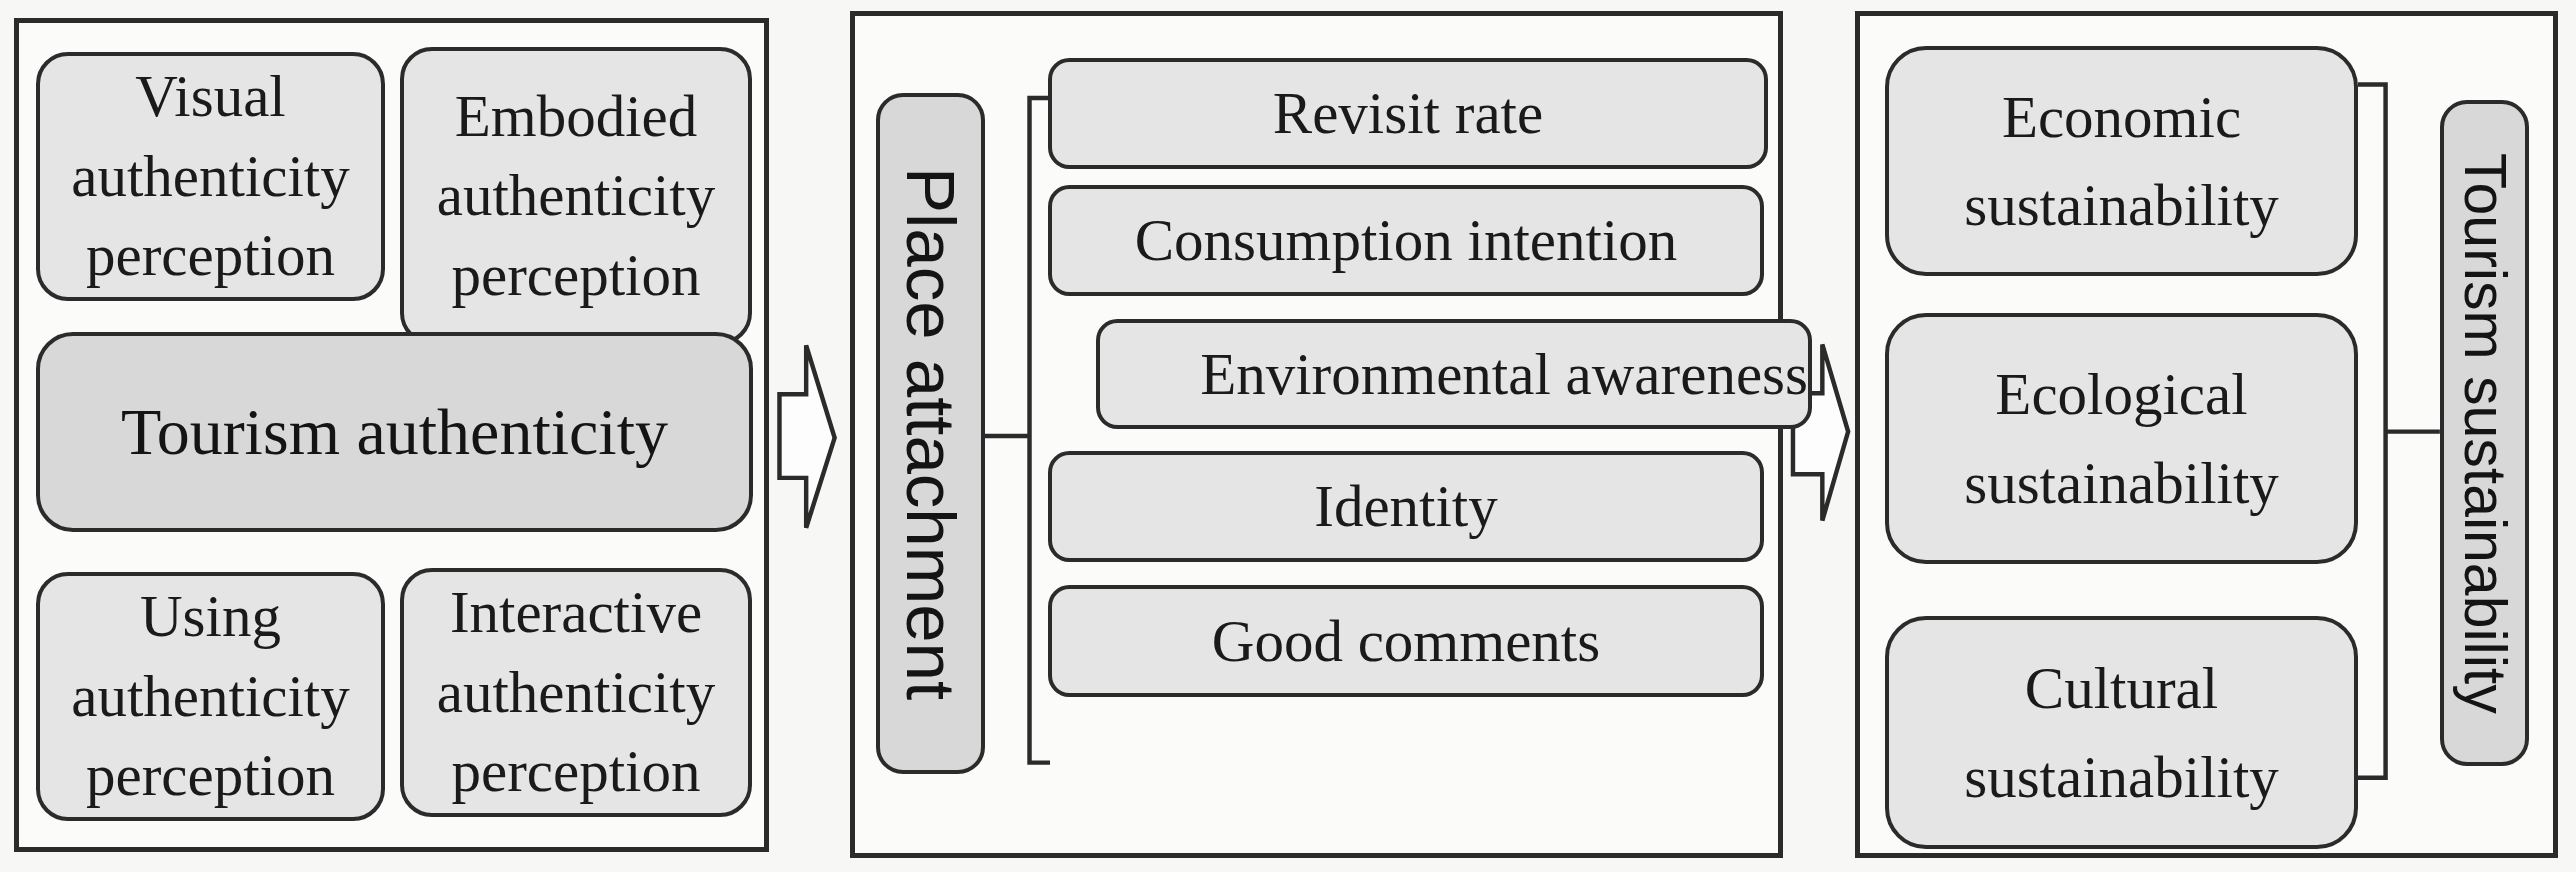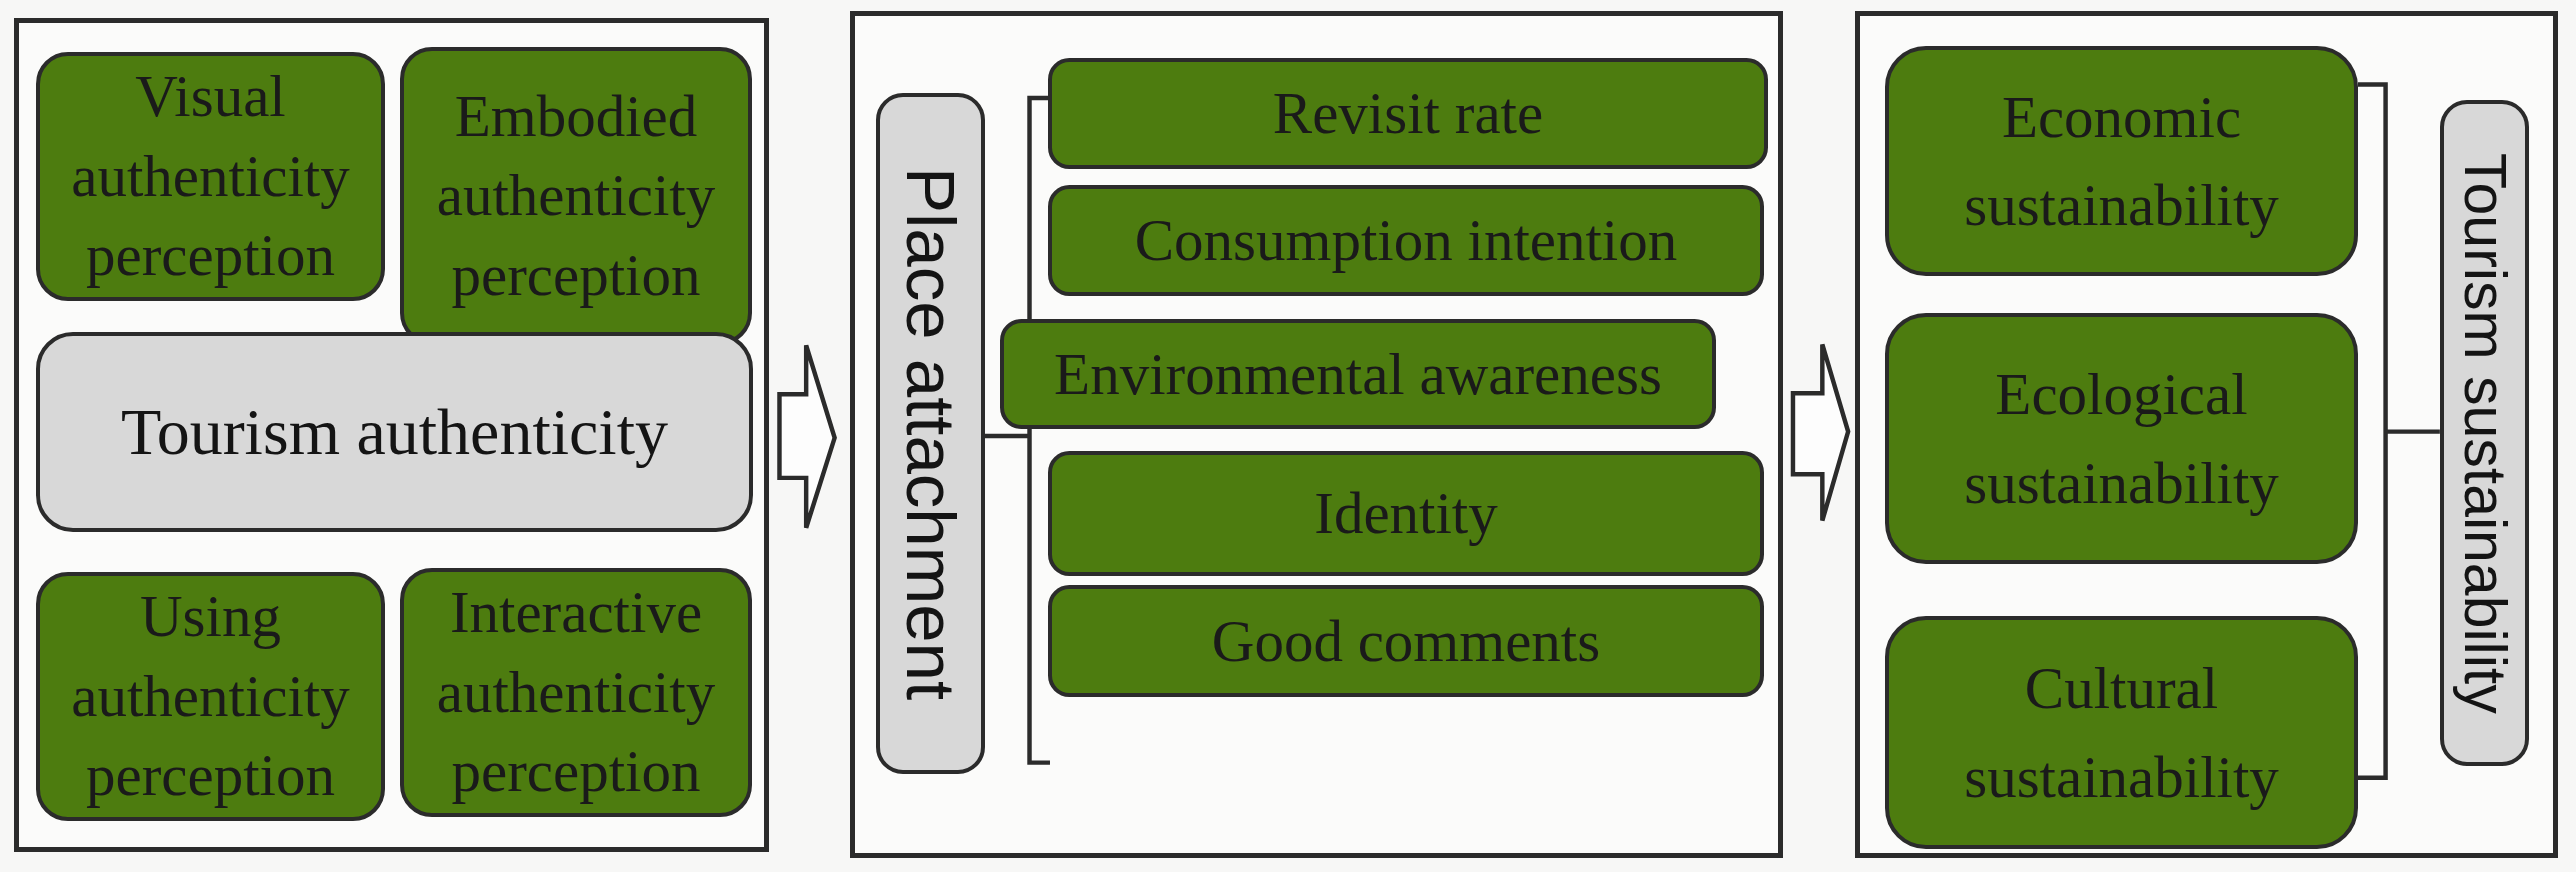--- a/index.html
+++ b/index.html
@@ -9,21 +9,21 @@
     font-family:"Liberation Serif","DejaVu Serif",serif;
     color:#1a1a1a;
   }
   .panel {
     position:absolute; border:5.3px solid #2b2b2b; background:#fbfbfa;
     box-sizing:border-box; z-index:1;
   }
   .overlay { position:absolute; left:0; top:0; z-index:5; pointer-events:none; }
   .box {
     position:absolute; box-sizing:border-box; z-index:10;
-    border:4.4px solid #2b2b2b; background:#4d7c0f;
+    border:4.4px solid #2b2b2b; background:#e5e5e5;
     display:flex; align-items:center; justify-content:center;
     text-align:center;
     font-family:Liberation Serif, serif;
   }
   .serif3 { font-size:59px; line-height:1.35; border-radius:32px; }
   .serif2 { font-size:59px; line-height:1.5; border-radius:41px; }
   .serif1 { font-size:59px; border-radius:21.4px; white-space:nowrap; }
   .gray {
     background:#d8d8d8;
     font-family:"Liberation Sans","DejaVu Sans",sans-serif;
@@ -72,24 +72,24 @@
 
   <div class="box gray vbox v-place" style="left:876px; top:93px; width:109px; height:681px;">
     <span>Place attachment</span>
   </div>
   <div class="box serif1" style="left:1048px; top:58px; width:720px; height:111px;text-align:center;">
     <span>Revisit rate</span>
   </div>
   <div class="box serif1" style="left:1048px; top:185px; width:716px; height:111px;">
     <span>Consumption intention</span>
   </div>
-  <div class="box serif1" style="left:1000px; top:319px; width:716px; height:110px;">
+  <div class="box serif1" style="left:1096px; top:319px; width:716px; height:110px;justify-content:flex-end;">
     <span>Environmental awareness</span>
   </div>
-  <div class="box serif1" style="left:1048px; top:451px; width:716px; height:125px;">
+  <div class="box serif1" style="left:1048px; top:451px; width:716px; height:111px;">
     <span>Identity</span>
   </div>
   <div class="box serif1" style="left:1048px; top:585px; width:716px; height:112px;justify-content:center;">
     <span>Good comments</span>
   </div>
 
   <div class="box serif2" style="left:1885px; top:46px; width:473px; height:230px;">
     <span>Economic sustainability</span>
   </div>
   <div class="box serif2" style="left:1885px; top:313px; width:473px; height:251px;">

